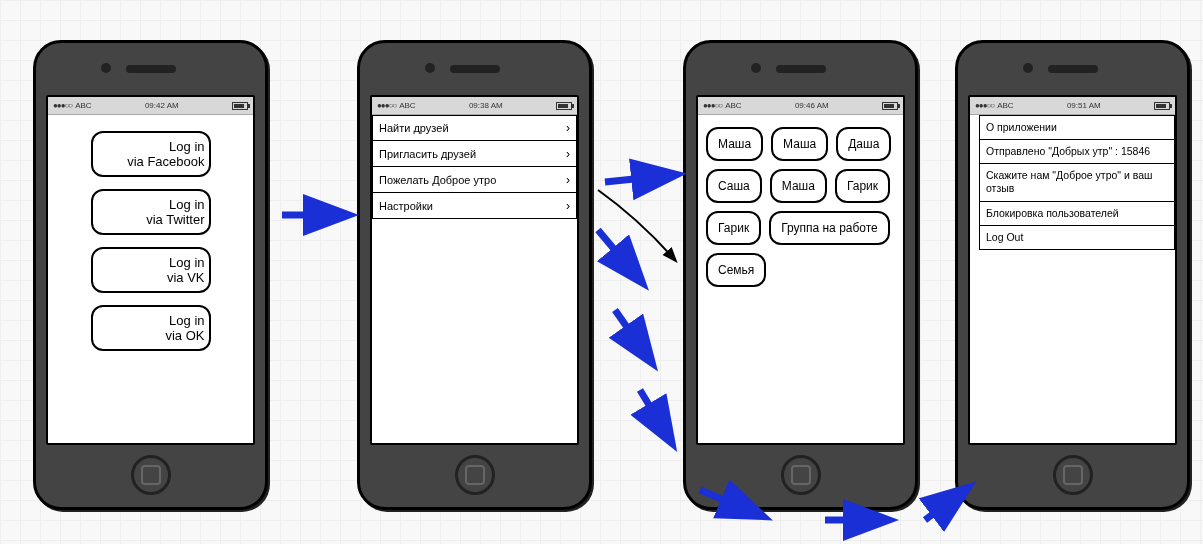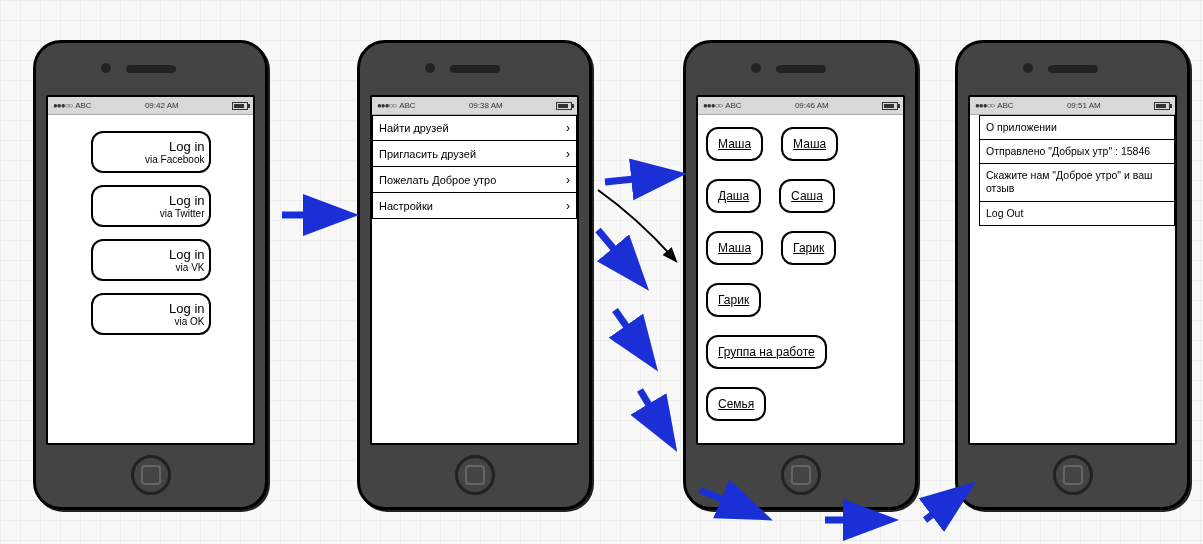--- a/index.html
+++ b/index.html
@@ -74,35 +74,35 @@
   .login-btn {
     border: 2px solid #000;
     border-radius: 12px;
     padding: 6px 4px;
     margin: 8px auto 12px;
     width: 120px;
     text-align: right;
     cursor: pointer;
   }
   .login-btn .title { font-size: 13px; }
-  .login-btn .sub { font-size: 10px; }
+  .login-btn .sub { font-size: 13px; }
   
   .menu-row {
     border: 1.5px solid #000;
     border-top: none;
     height: 26px;
     display: flex; align-items:center; justify-content:space-between;
     padding: 0 6px;
     font-size: 11px;
     cursor:pointer;
   }
   .menu-row:first-child { border-top: 1.5px solid #000; }
   .menu-row .chev { font-size: 12px; }
   
-  .chips { display:flex; flex-wrap:wrap; gap:18px; padding:4px 2px;text-decoration:underline; }
+  .chips { display:flex; flex-wrap:wrap; gap:8px; padding:4px 2px; }
   .chip {
     border: 2px solid #000;
     border-radius: 12px;
     padding: 8px 10px;
     font-size: 12px;
     cursor:pointer;
   }
   
   .settings-row {
     border: 1.5px solid #000;
@@ -234,20 +234,21 @@
       </span>
       <span>09:51 AM</span>
       <span class="battery">
           <span class="fill"></span>
         </span>
     </div>
     <div class="content" style="padding:0;">
       <div class="settings-row">О приложении</div>
       <div class="settings-row">Отправлено "Добрых утр" : 15846</div>
       <div class="settings-row">Скажите нам "Доброе утро" и ваш отзыв</div>
+      <div class="settings-row">Блокировка пользователей</div>
       <div class="settings-row">Log Out</div>
     </div>
   </div>
   <div class="home"></div>
 </div>
 
 <svg class="arrow-svg" style="left:0; top:0;" width="1203" height="544">
   <defs>
     <marker id="bluehead" markerWidth="10" markerHeight="10" refX="6" refY="3" orient="auto">
       <path d="M0,0 L8,3 L0,6 Z" fill="#1a2fd6"></path>

